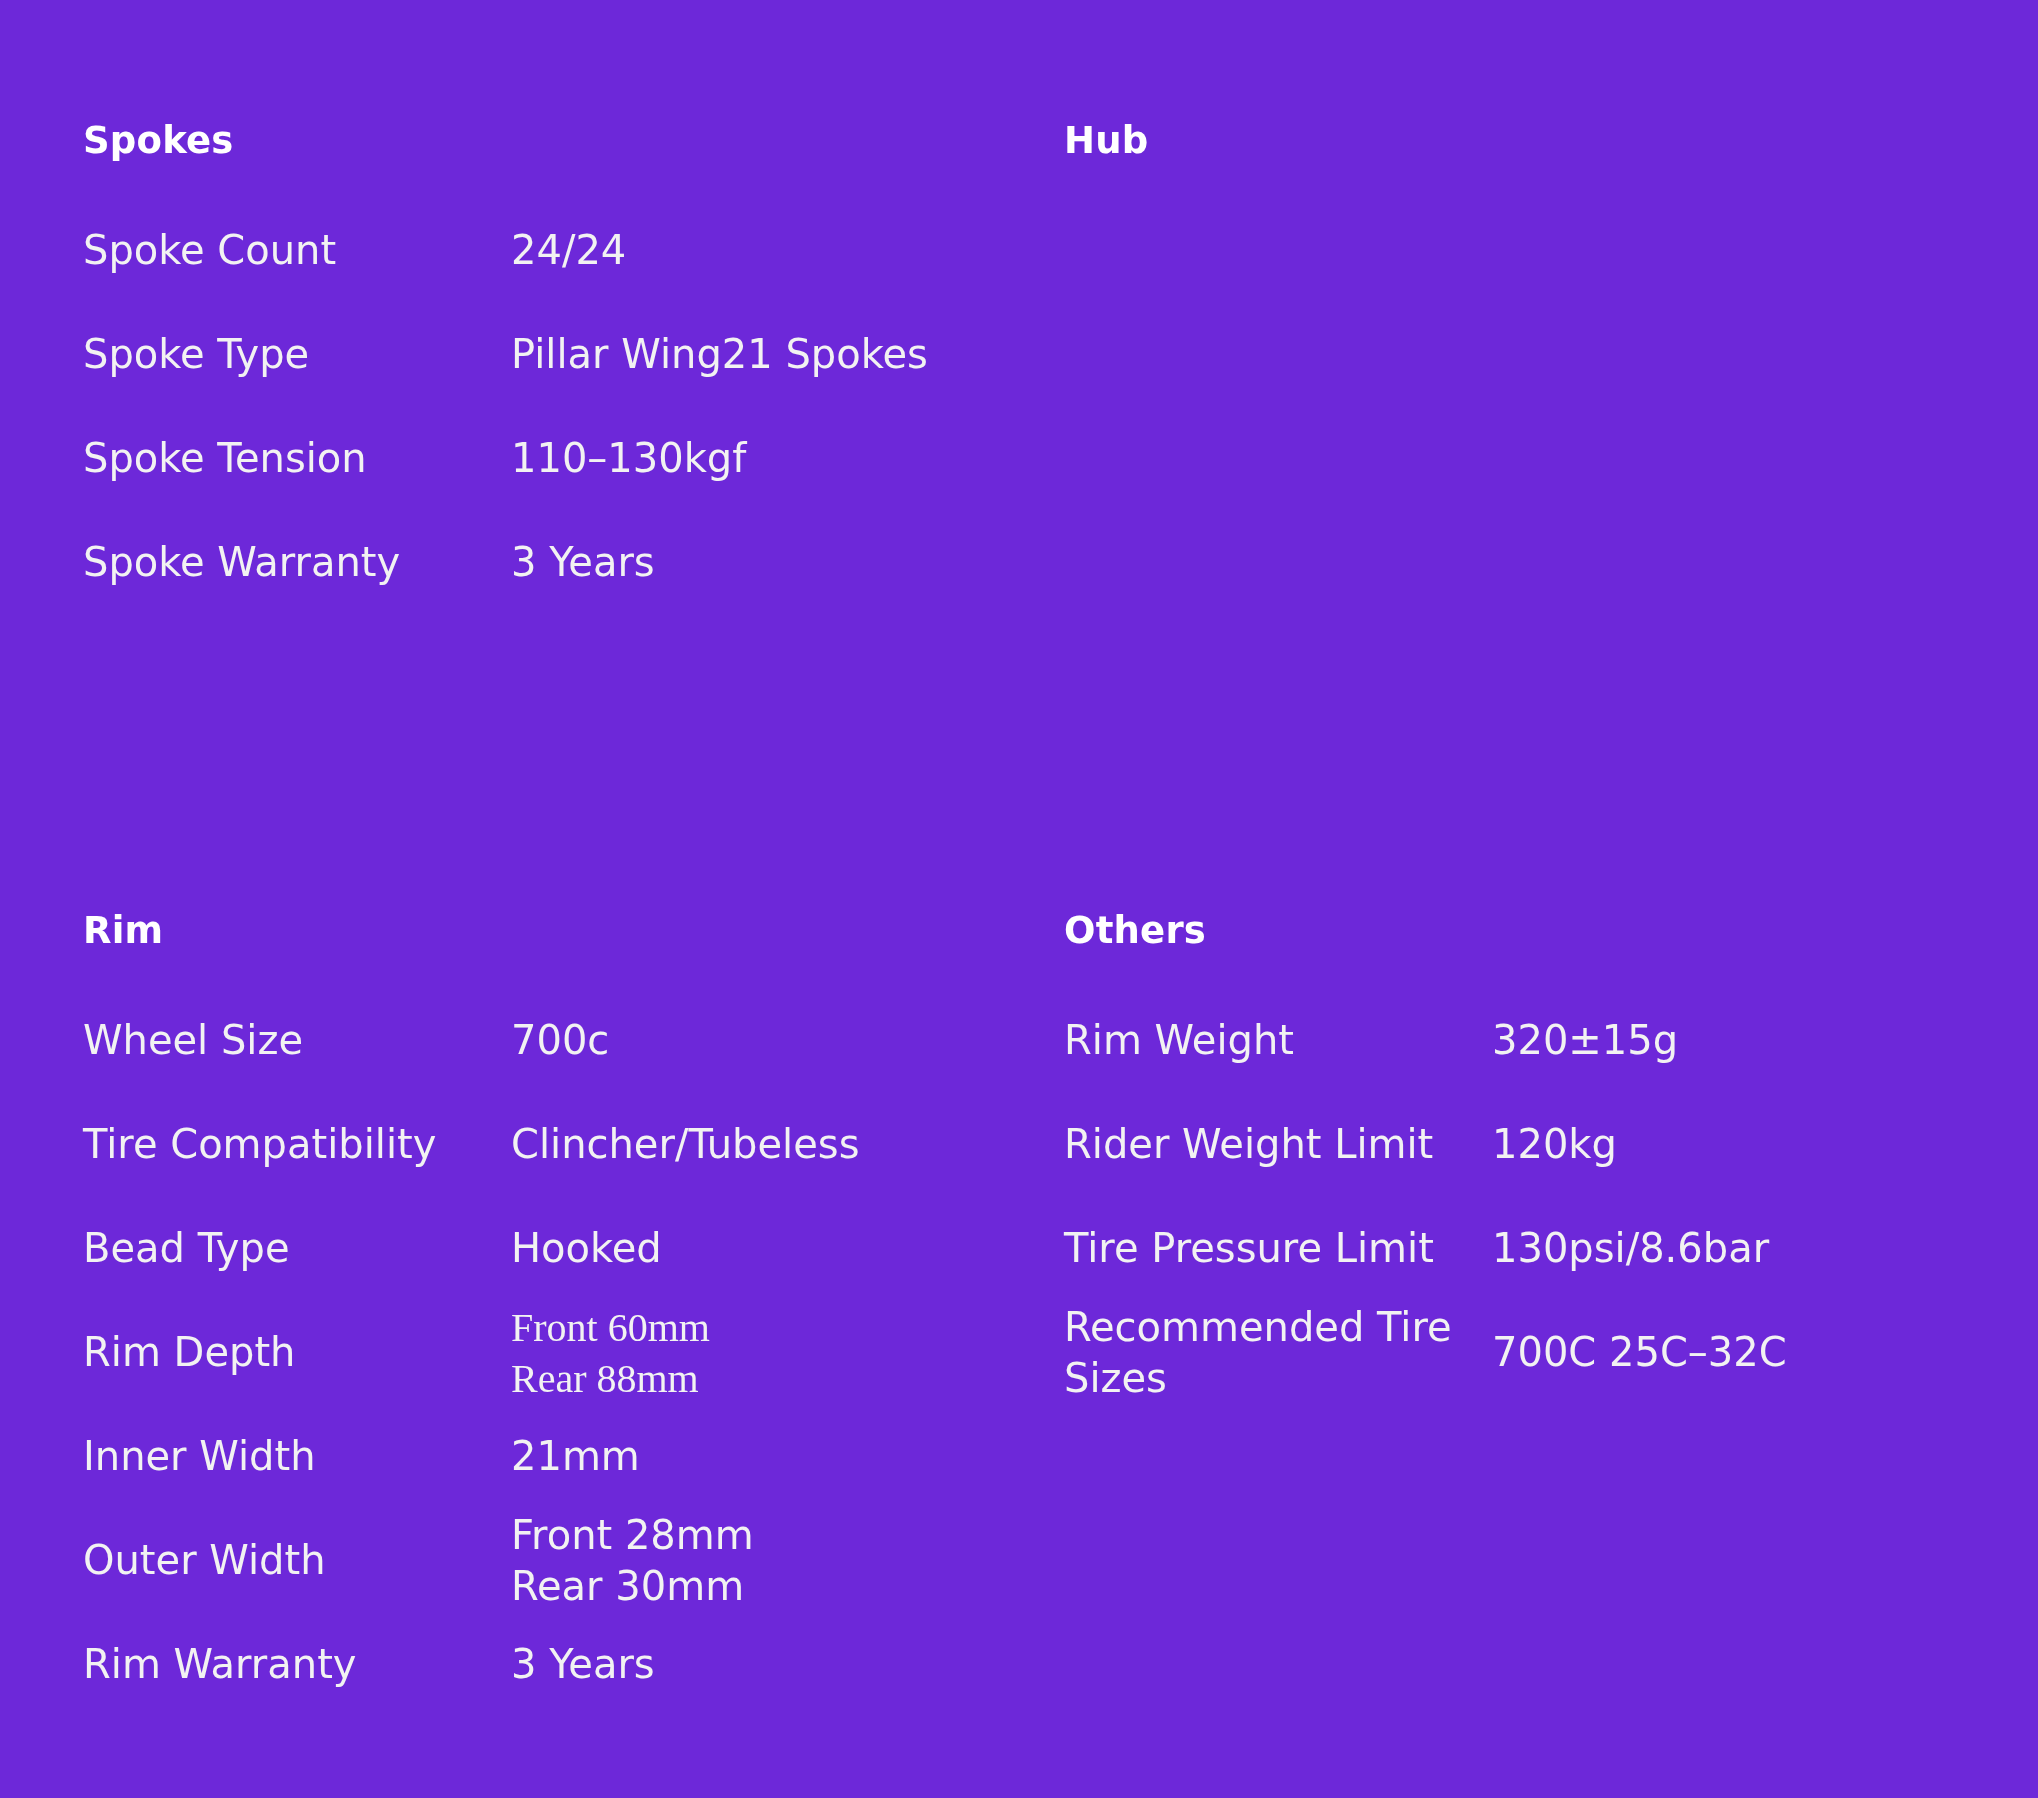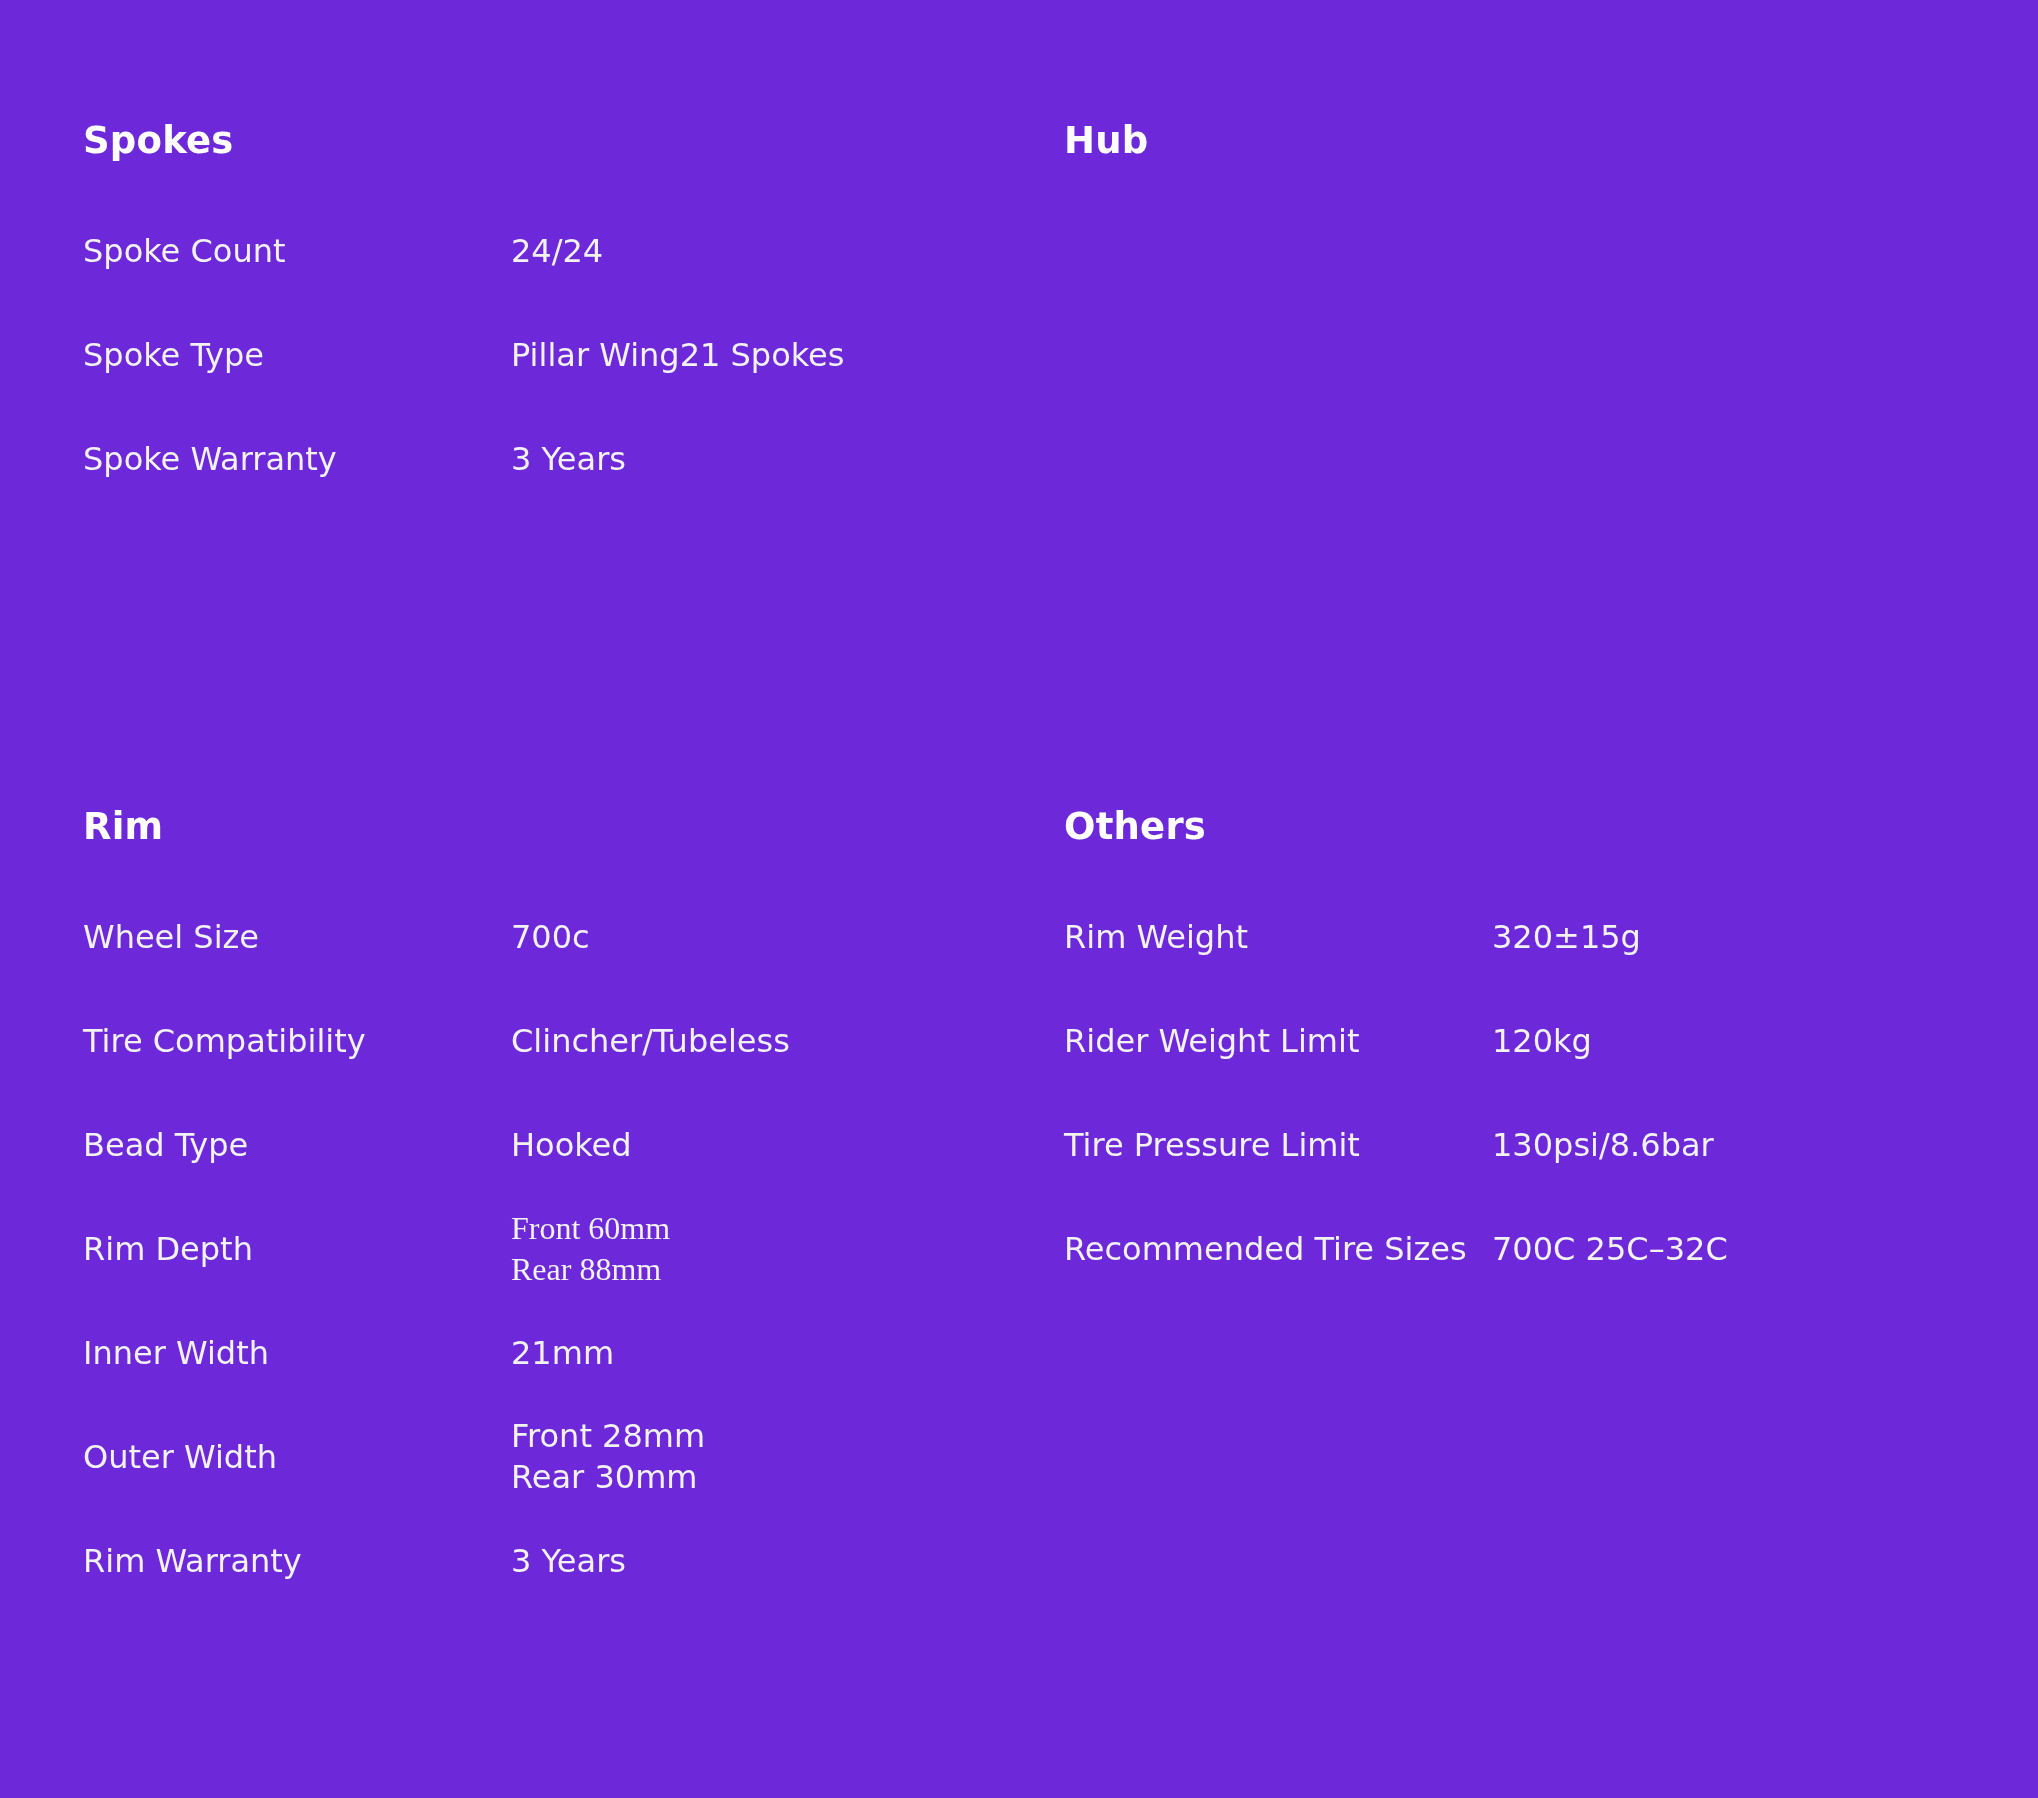--- a/index.html
+++ b/index.html
@@ -46,21 +46,21 @@
     line-height: 1;
   }
   table.spec-table {
     width: 100%;
     border-collapse: collapse;
     table-layout: fixed;
   }
   table.spec-table td {
     padding: 0;
     vertical-align: middle;
-    font-size: 32px;
+    font-size: 40px;
     font-weight: 400;
     color: #f2f2f2;
     line-height: 1.28;
   }
   table.spec-table tr {
     height: 104px;
   }
   td.spec-label {
     width: 428px;
     padding-right: 15.6px;
@@ -80,20 +80,24 @@
       <div class="block-title">Spokes</div>
       <table class="spec-table">
         <tbody>
           <tr>
             <td class="spec-label">Spoke Count</td>
             <td class="spec-value">24/24</td>
           </tr>
           <tr>
             <td class="spec-label">Spoke Type</td>
             <td class="spec-value">Pillar Wing21 Spokes</td>
+          </tr>
+          <tr>
+            <td class="spec-label">Spoke Tension</td>
+            <td class="spec-value">110–130kgf</td>
           </tr>
           <tr>
             <td class="spec-label">Spoke Warranty</td>
             <td class="spec-value">3 Years</td>
           </tr>
         </tbody>
       </table>
     </div>
 
     <div class="block">

